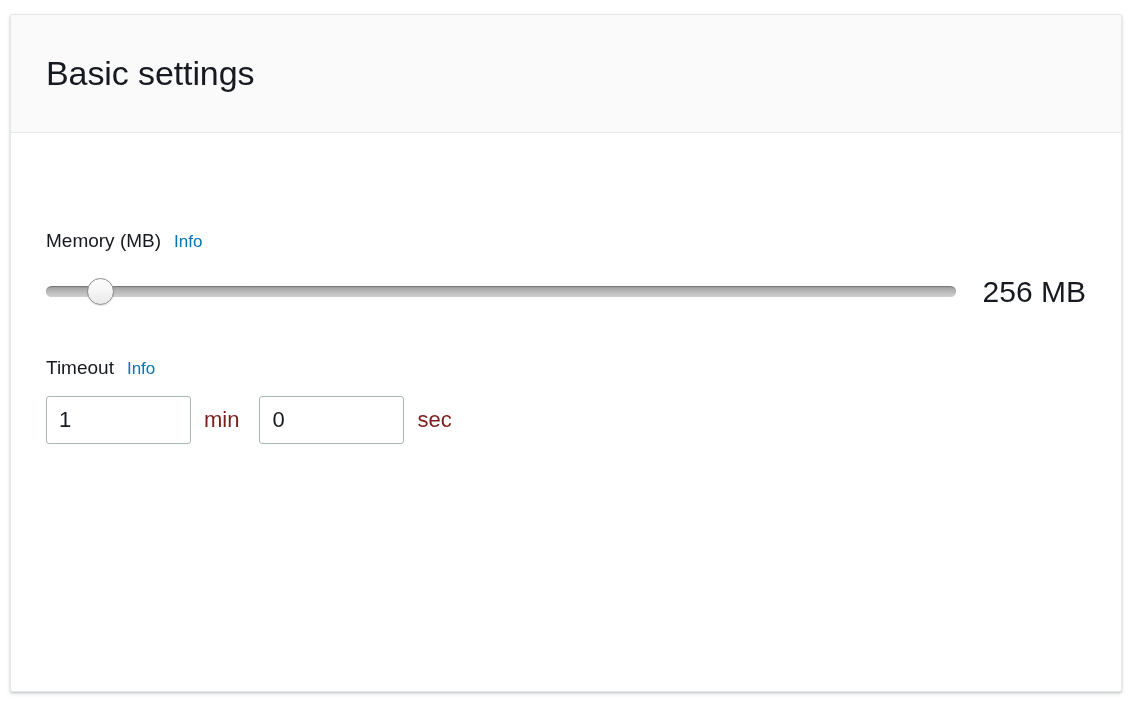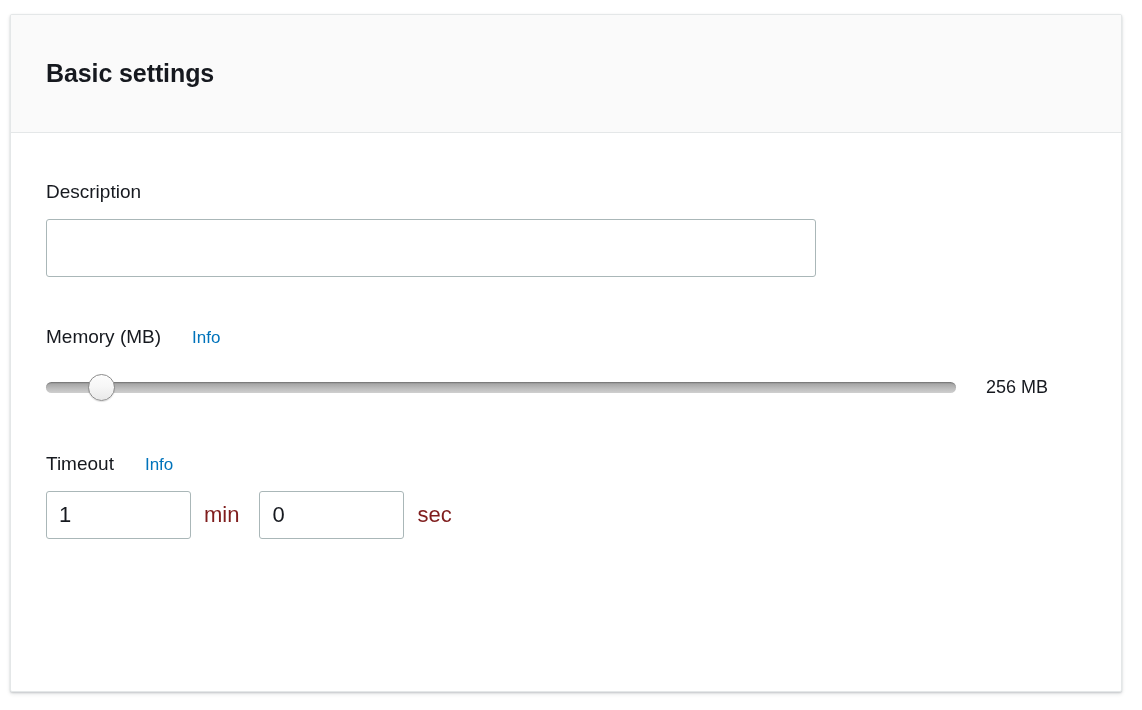--- a/index.html
+++ b/index.html
@@ -42,42 +42,42 @@
     height: 118px;
     background: #fafafa;
     border-bottom: 1px solid #e4e7e8;
     box-sizing: border-box;
     display: flex;
     align-items: center;
     padding-left: 35px;
   }
 
   .card-title {
-    font-size: 25px;
-    font-weight: bold;
+    font-size: 34px;
+    font-weight: normal;
     color: #16191f;
     letter-spacing: -0.1px;
   }
 
   .card-body {
     padding: 48px 35px 0 35px;
     box-sizing: border-box;
   }
 
   
   .field-label {
     font-size: 19px;
     color: #16191f;
     line-height: 1.2;
   }
 
   .label-row {
     display: flex;
     align-items: baseline;
-    gap: 31px;
+    gap: 13px;
   }
 
   .info-link {
     font-size: 17px;
     font-weight: normal;
     color: #0073bb;
     text-decoration: none;
     cursor: pointer;
   }
 
@@ -140,21 +140,21 @@
     margin-left: -13px;
     border-radius: 50%;
     background: linear-gradient(to bottom, #fdfdfd 0%, #f6f6f6 48%, #e9e9e9 100%);
     border: 1px solid #8c8c8c;
     box-sizing: border-box;
     box-shadow: 0 1px 1px rgba(0,0,0,0.12);
     cursor: pointer;
   }
 
   .memory-value {
-    font-size: 18px;
+    font-size: 30px;
     color: #16191f;
     margin-left: 30px;
     white-space: nowrap;
   }
 
   
   .timeout-section { margin-top: 48px; }
 
   .timeout-row {
     display: flex;
@@ -189,24 +189,20 @@
 <div class="page">
 
   <section class="card">
 
     <div class="card-header">
       <h1 class="card-title">Basic settings</h1>
     </div>
 
     <div class="card-body">
 
-      <div class="form-field">
-        <label class="field-label">Description</label>
-        <input class="text-input" type="text" value="" style="">
-      </div>
 
       <div class="memory-section">
         <div class="label-row">
           <span class="field-label">Memory (MB)</span>
           <a class="info-link">Info</a>
         </div>
 
         <div class="slider-row">
           <div class="slider-wrap">
             <div class="slider-track"></div>

